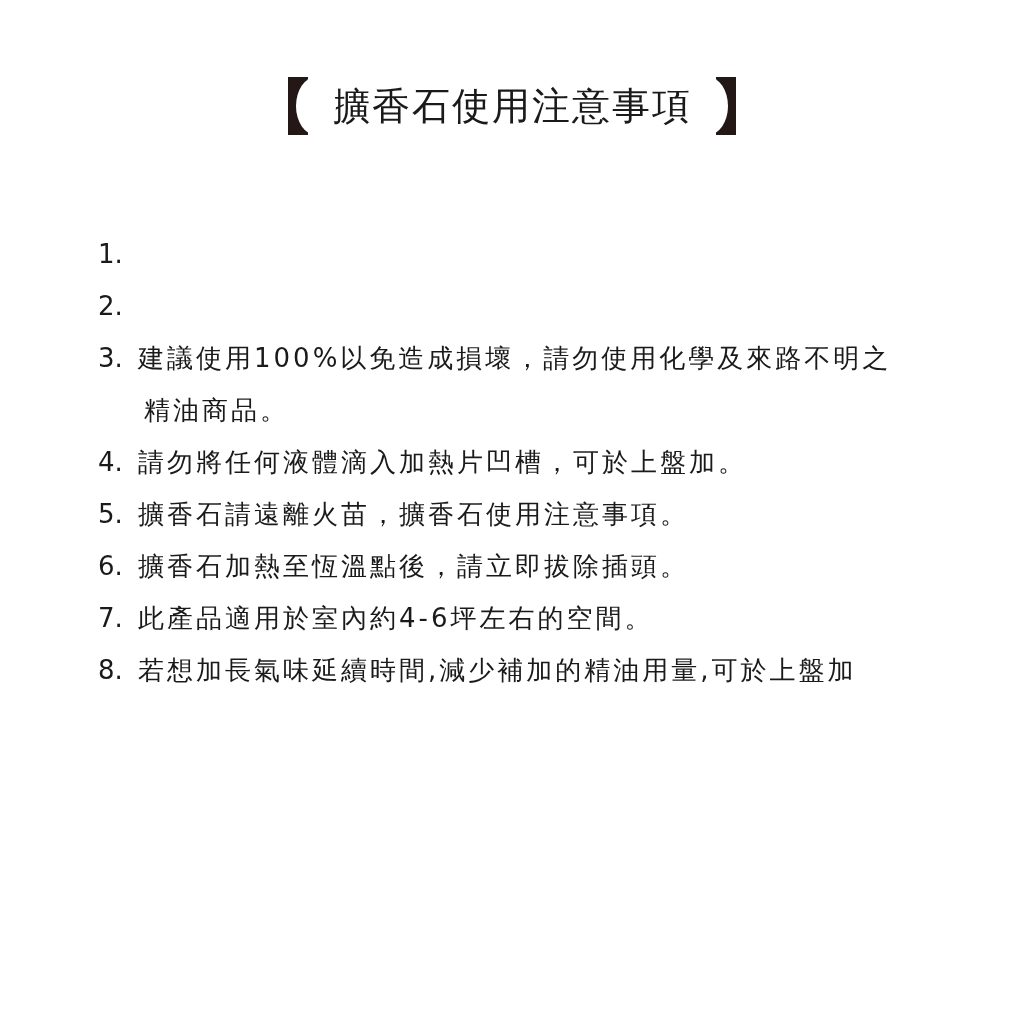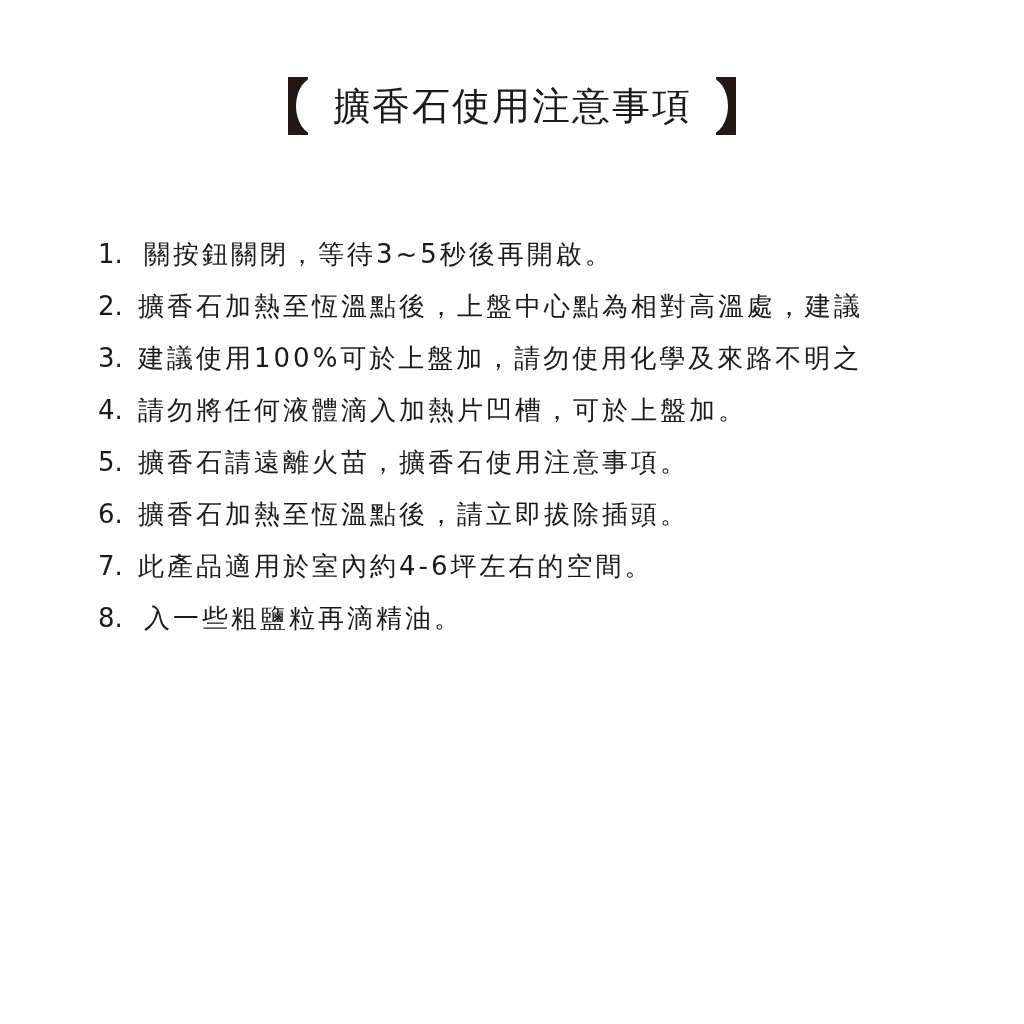--- a/index.html
+++ b/index.html
@@ -89,33 +89,32 @@
 <div class="title-wrap">
   <span class="bracket left"></span>
   <span class="title-text">擴香石使用注意事項</span>
   <span class="bracket right"></span>
 </div>
 
 <ol class="list">
   <li class="item">
     <span class="num">1.</span>
     <span class="text">
-      <span class="line cont">關按鈕關閉，等待3~5秒後再開啟。</span>
     </span>
   </li>
   <li class="item">
     <span class="num">2.</span>
     <span class="text">
-      <span class="line">擴香石加熱至恆溫點後，上盤中心點為相對高溫處，建議</span>
     </span>
   </li>
   <li class="item">
     <span class="num">3.</span>
     <span class="text">
-      <span class="line">建議使用100%可於上盤加，請勿使用化學及來路不明之</span>
+      <span class="line">建議使用100%以免造成損壞，請勿使用化學及來路不明之</span>
+      <span class="line cont">精油商品。</span>
     </span>
   </li>
   <li class="item">
     <span class="num">4.</span>
     <span class="text">
       <span class="line">請勿將任何液體滴入加熱片凹槽，可於上盤加。</span>
     </span>
   </li>
   <li class="item">
     <span class="num">5.</span>
@@ -131,16 +130,16 @@
   </li>
   <li class="item">
     <span class="num">7.</span>
     <span class="text">
       <span class="line">此產品適用於室內約4-6坪左右的空間。</span>
     </span>
   </li>
   <li class="item">
     <span class="num">8.</span>
     <span class="text">
-      <span class="line cont">入一些粗鹽粒再滴精油。</span>
+      <span class="line">若想加長氣味延續時間,減少補加的精油用量,可於上盤加</span>
     </span>
   </li>
 </ol>
 
 </body></html>

